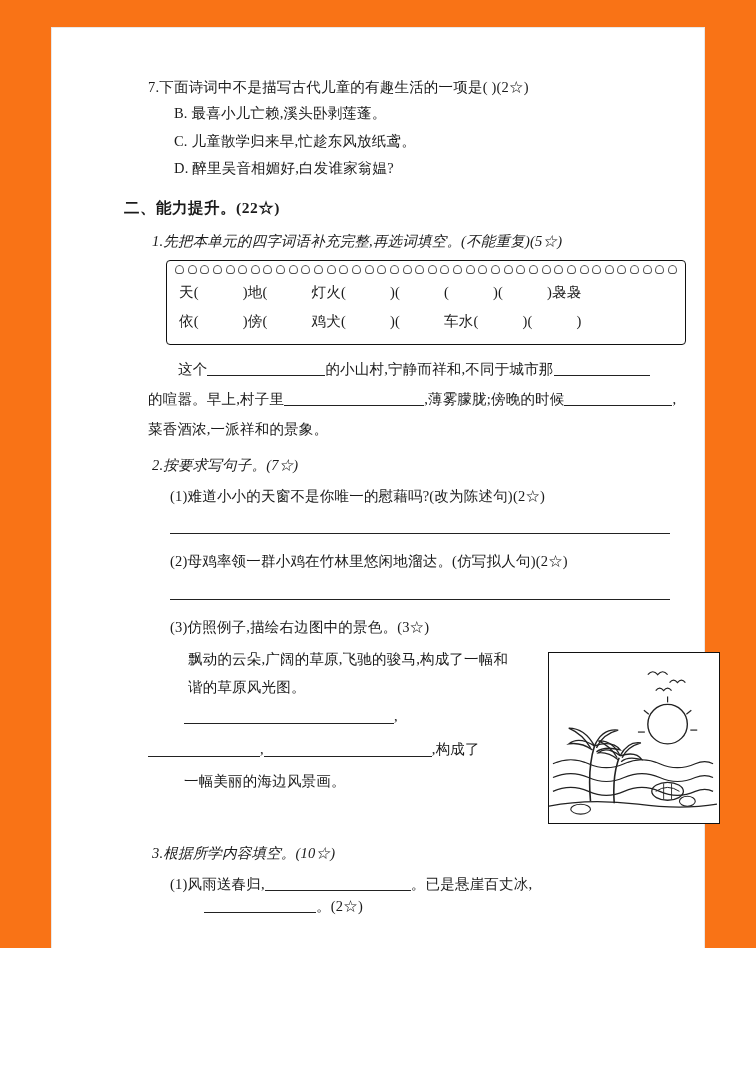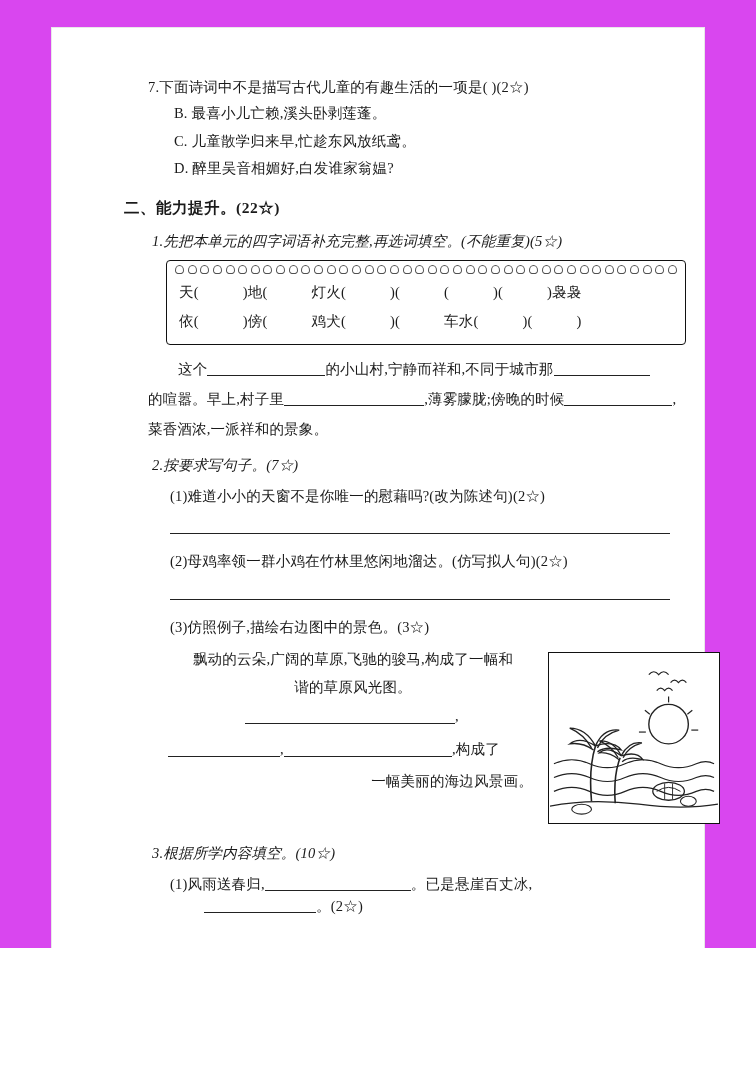--- a/index.html
+++ b/index.html
@@ -9,21 +9,21 @@
   }
   body {
     font-family: "Liberation Serif", "DejaVu Serif", serif;
     color: #1a1a1a;
   }
   .page {
     position: relative;
     width: 756px;
     height: 948px;
     margin: 0 auto;
-    background: #d946ef;
+    background: #f97316;
     overflow: hidden;
   }
   .sheet {
     position: absolute;
     left: 52px;
     top: 28px;
     width: 652px;
     height: 1030px;
     background: #ffffff;
     box-shadow: 0 0 0 1px #e8e8e8;
@@ -117,21 +117,20 @@
     height: 0;
     margin: 26px 0 0 22px;
     width: 500px;
   }
 
   
   .picblock {
     position: relative;
     margin-top: 6px;
     min-height: 190px;
-    text-align: center;
   }
   .picframe {
     position: absolute;
     right: 0px;
     top: 6px;
     width: 170px;
     height: 170px;
     border: 1px solid #111;
     background: #fff;
     overflow: hidden;

